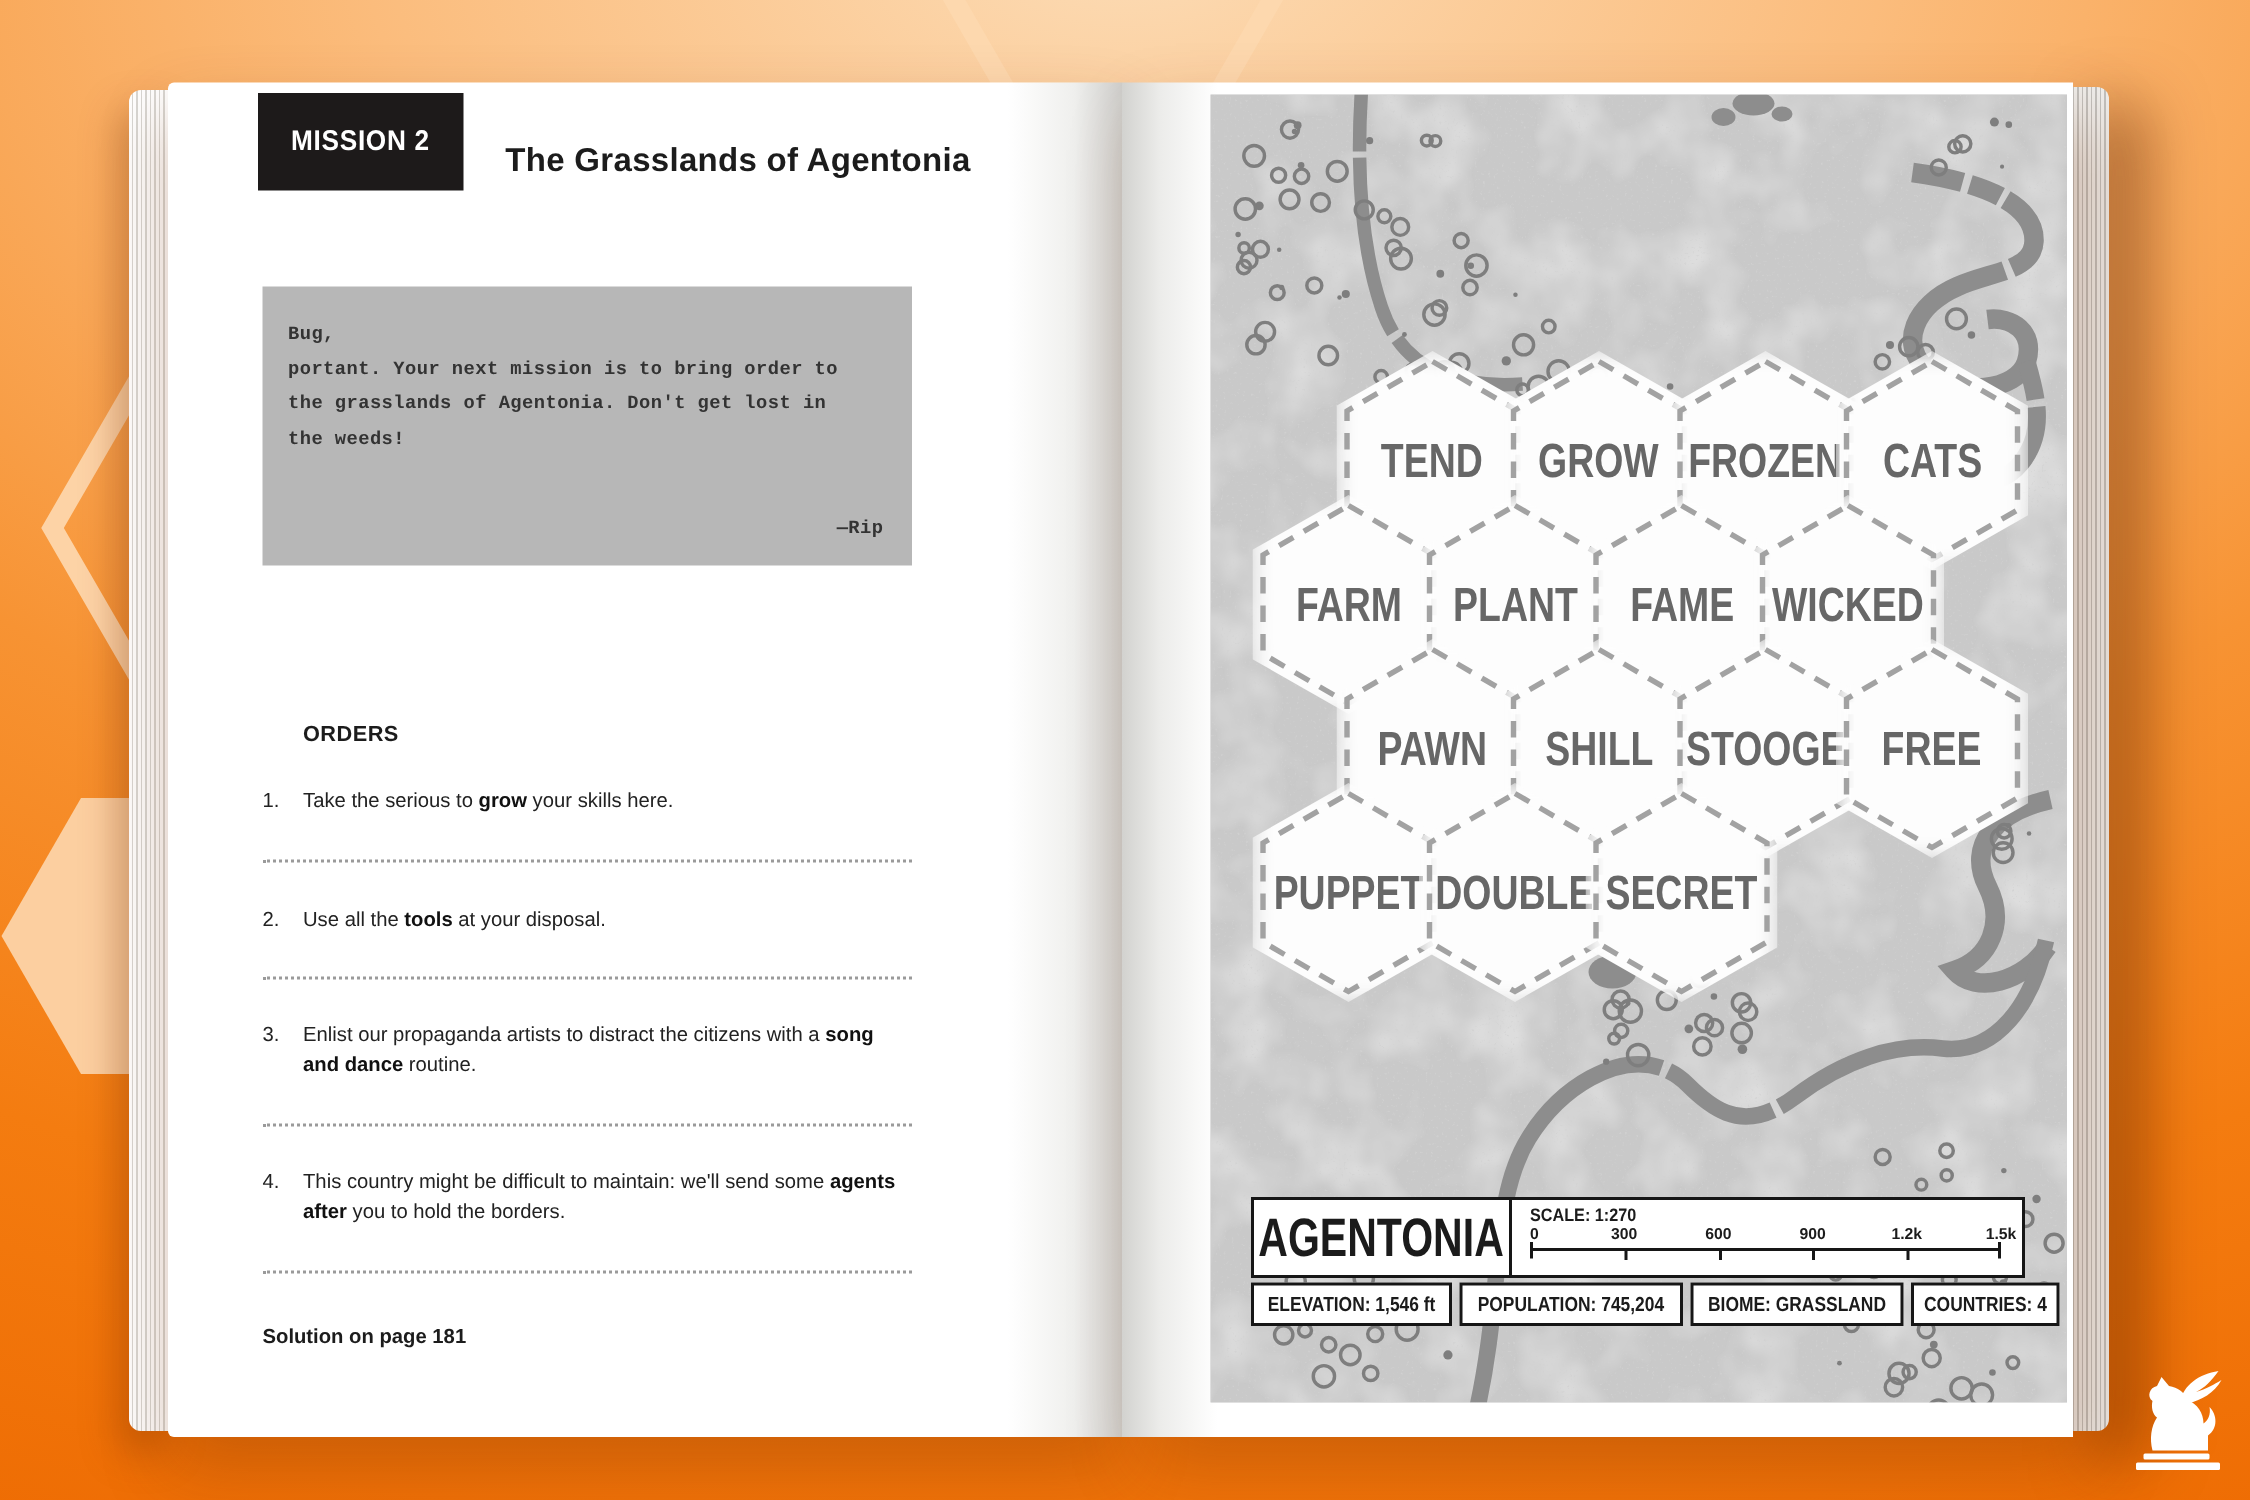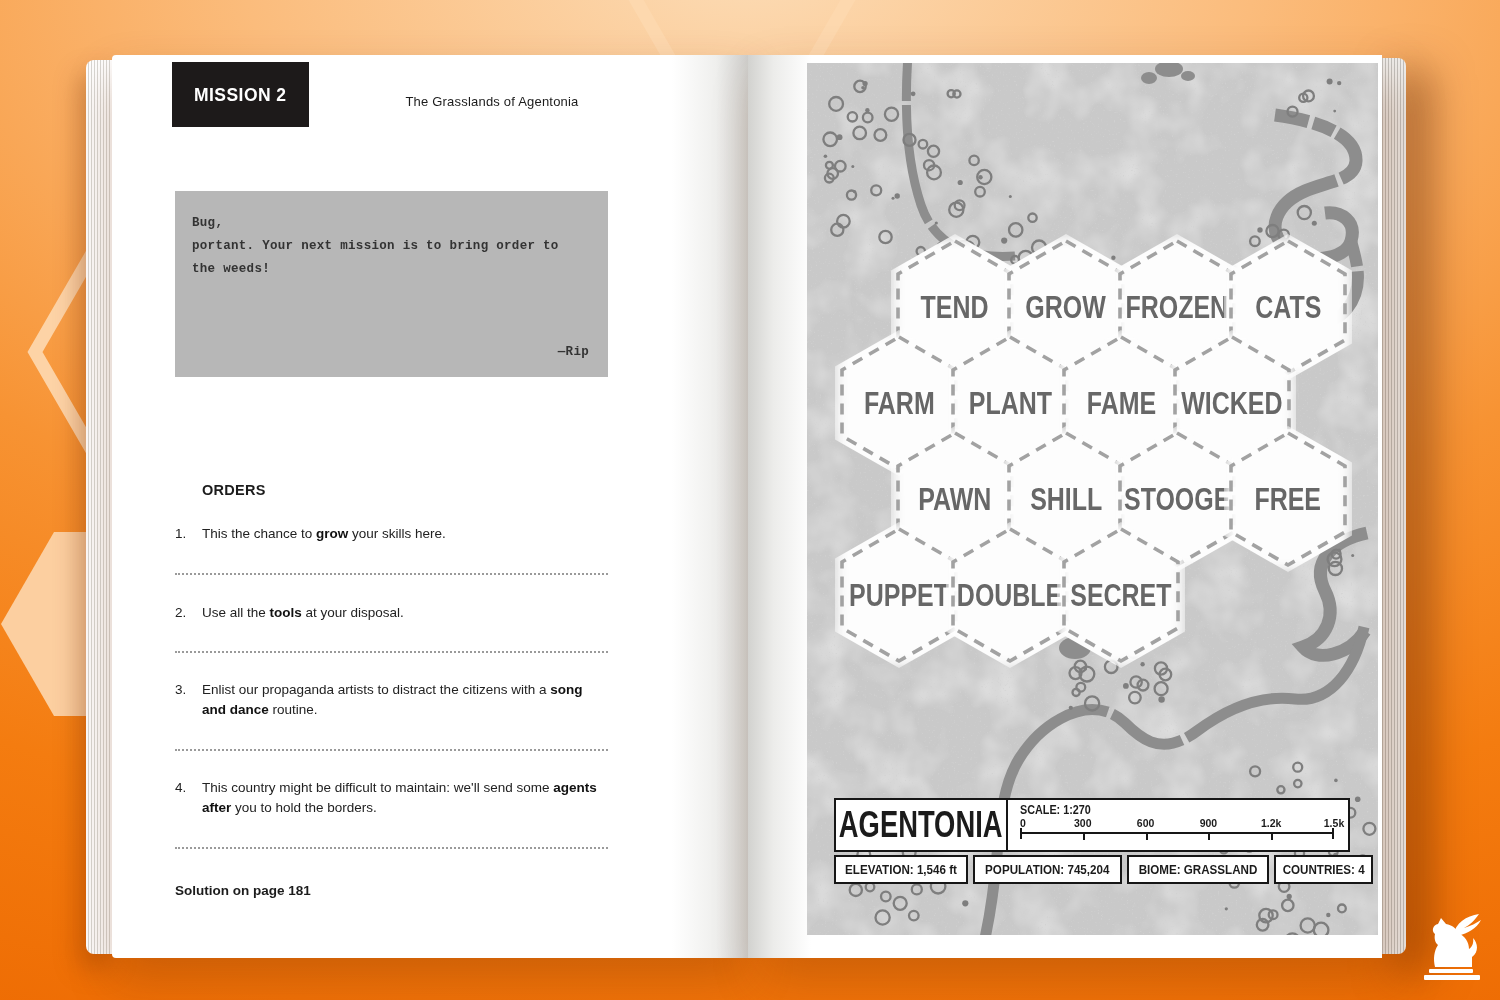--- a/index.html
+++ b/index.html
@@ -40,21 +40,21 @@
 
   
   .mission-badge{
     position:absolute; left:60px; top:7px; width:137px; height:65px;
     background:#1d1a1a; color:#fff; display:flex; align-items:center; justify-content:center;
     font-weight:bold; font-size:19px; letter-spacing:.5px;
   }
   .mission-badge span{ display:inline-block; transform:scaleX(.92); }
   .page-title{
     position:absolute; left:215px; top:39px; width:330px; text-align:center;
-    font-weight:normal; font-size:13px; color:#1c1c1c; letter-spacing:.2px;
+    font-weight:bold; font-size:22px; color:#1c1c1c; letter-spacing:.2px;
   }
   .note-box{
     position:absolute; left:63px; top:136px; width:433px; height:186px;
     background:#b7b7b7; padding:21px 18px 0 17px;
     font-family:"Liberation Mono", monospace; font-weight:bold;
     font-size:12.5px; line-height:23.2px; color:#333; letter-spacing:.3px;
   }
   .note-sig{ position:absolute; right:19px; top:150px; font-family:"Liberation Mono",monospace; font-weight:bold; font-size:12.5px; color:#333;}
   .orders-heading{
     position:absolute; left:90px; top:427px; font-weight:bold; font-size:14.5px; color:#1c1c1c; letter-spacing:.3px;
@@ -134,29 +134,30 @@
 
     <div class="page page-left">
       <div class="mission-badge">
           <span>MISSION 2</span>
         </div>
       <div class="page-title">The Grasslands of Agentonia</div>
 
       <div class="note-box">
         <div>Bug,</div>
         <div>portant. Your next mission is to bring order to</div>
+        <div>the grasslands of Agentonia. Don't get lost in</div>
         <div>the weeds!</div>
         <div class="note-sig">—Rip</div>
       </div>
 
       <div class="orders-heading">ORDERS</div>
 
       <div class="order-item" style="top:469px">
         <span class="num">1.</span>
-        <span class="txt"><span>This the chance to </span><b>grow</b><span> your skills here.</span></span>
+        <span class="txt"><span>Take the serious to </span><b>grow</b><span> your skills here.</span></span>
       </div>
       <div class="sep" style="top:518px"></div>
 
       <div class="order-item" style="top:548px">
         <span class="num">2.</span>
         <span class="txt"><span>Use all the </span><b>tools</b><span> at your disposal.</span></span>
       </div>
       <div class="sep" style="top:596px"></div>
 
       <div class="order-item" style="top:625px">

